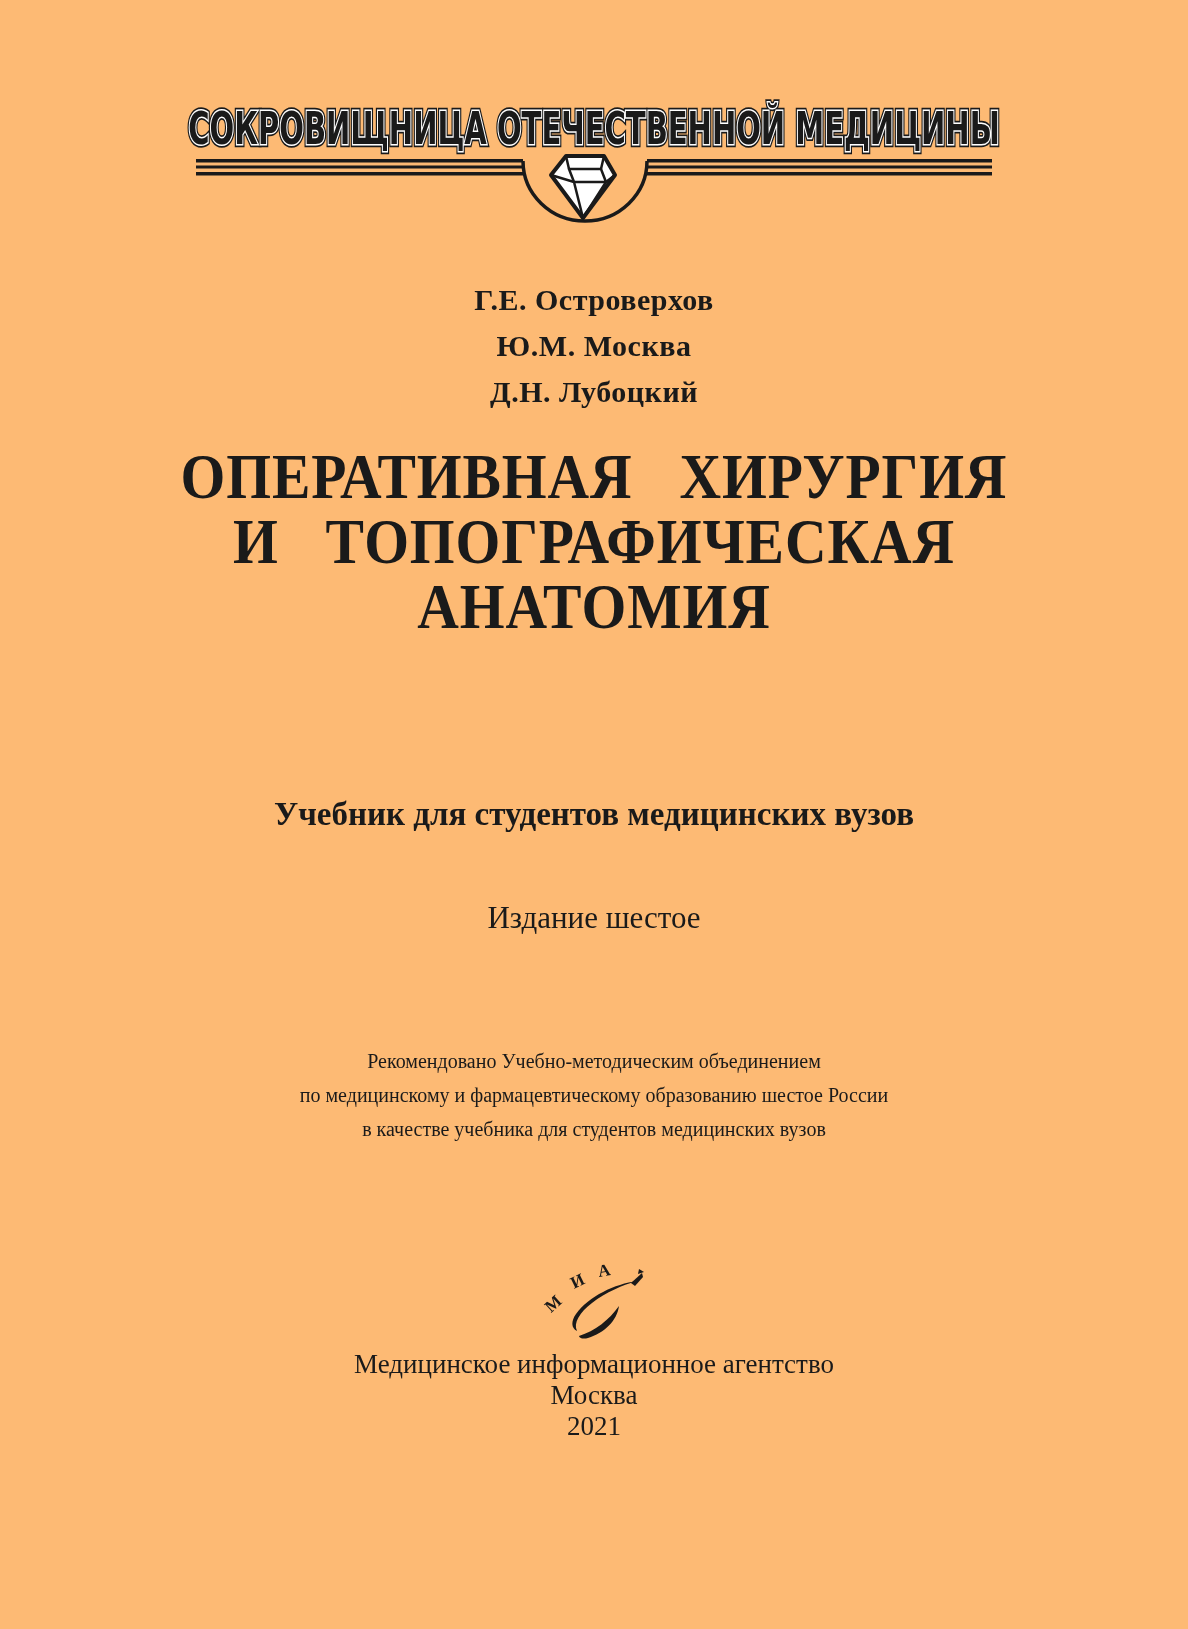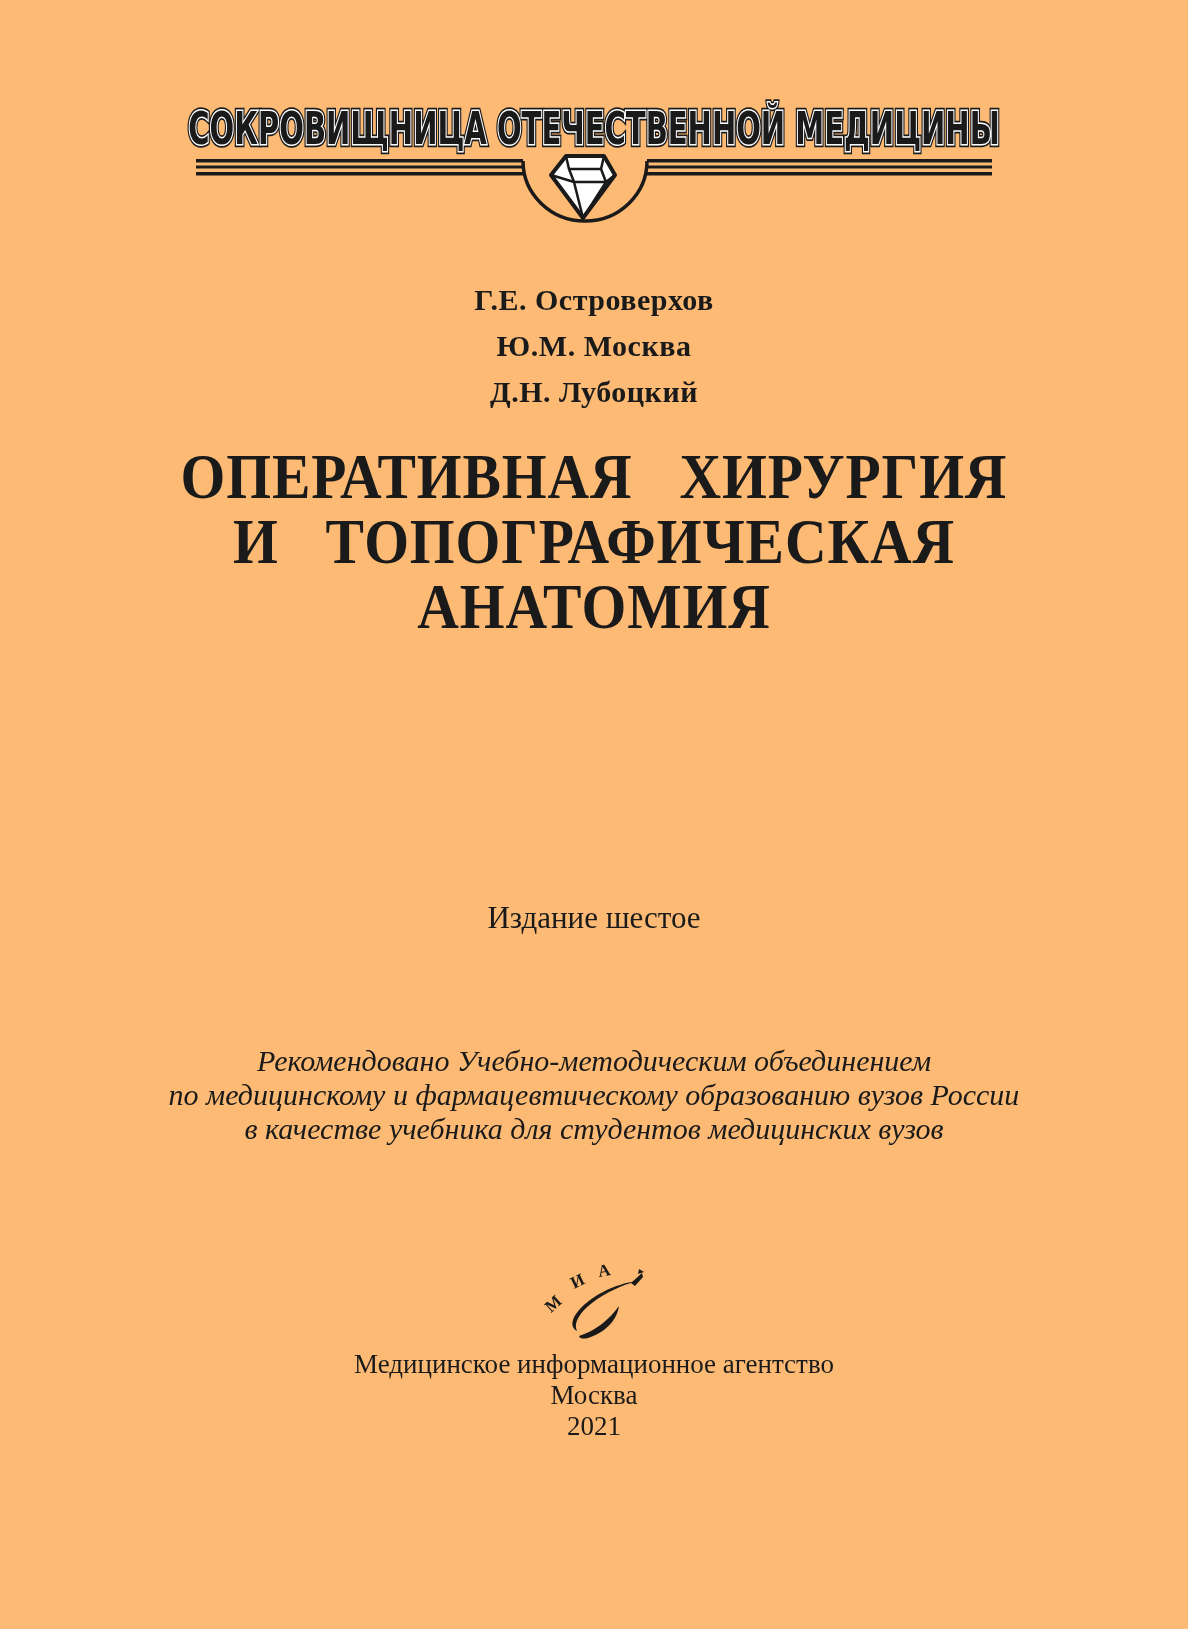--- a/index.html
+++ b/index.html
@@ -39,22 +39,21 @@
     top:796px;
     font-weight:bold;
     font-size:33px;
   }
   .edition{
     top:900px;
     font-size:31px;
   }
   .recommendation{
     top:1044px;
-    font-style:italic;
-    font-size:30px;
+    font-size:20px;
     line-height:34px;
   }
   .publisher{
     top:1349px;
     font-size:27px;
     line-height:31px;
   }
   .logo-letter{
     font-family:"Liberation Serif", serif;
     font-weight:bold;
@@ -99,26 +98,27 @@
     <div>Ю.М. Москва</div>
     <div>Д.Н. Лубоцкий</div>
   </div>
 
   <div class="abs book-title">
     <div>ОПЕРАТИВНАЯ ХИРУРГИЯ</div>
     <div>И ТОПОГРАФИЧЕСКАЯ</div>
     <div>АНАТОМИЯ</div>
   </div>
 
+  <div class="abs subtitle">Учебник для студентов медицинских вузов</div>
 
   <div class="abs edition">Издание шестое</div>
 
   <div class="abs recommendation">
     <div>Рекомендовано Учебно-методическим объединением</div>
-    <div>по медицинскому и фармацевтическому образованию вузов России</div>
+    <div>по медицинскому и фармацевтическому образованию шестое России</div>
     <div>в качестве учебника для студентов медицинских вузов</div>
   </div>
 
   <svg width="102" height="84" viewBox="0 0 102 84" style="position:absolute;top:1256px;left:543px;">
     <g fill="#1a1a1a">
       <path d="M94,25 C72,28 46,40 33,58 C28,65 28,72 34,75 C30,67 37,56 49,47 C63,36 80,29 94,25 Z"></path>
       <path d="M88,27 L99,17 L100,21 L92,30 Z"></path>
       <path d="M96,13 l5,3 l-6,2 z"></path>
       <path d="M36,80 C52,75 66,64 76,50 C74,65 61,77 45,82 C40,83.5 36,82 36,80 Z"></path>
     </g>

